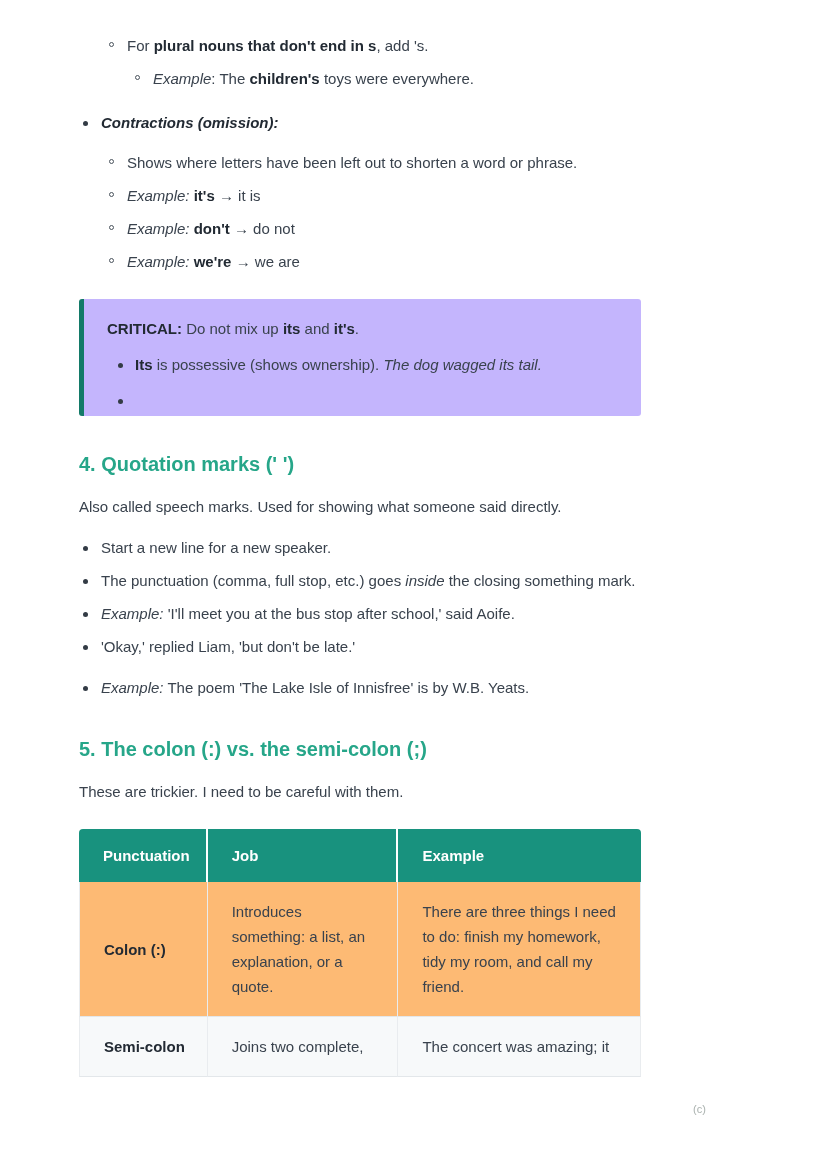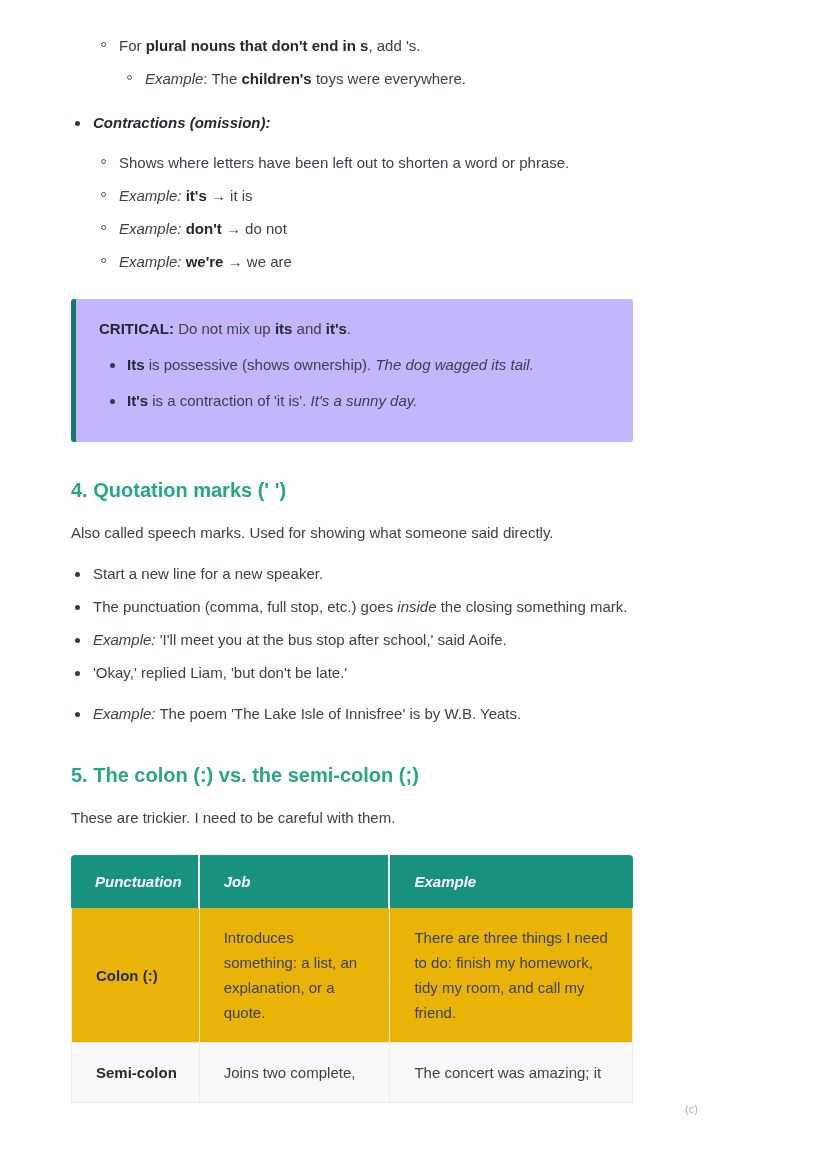--- a/index.html
+++ b/index.html
@@ -5,20 +5,21 @@
   * { box-sizing: border-box; }
   html, body { margin: 0; padding: 0; background: #ffffff; }
   .page {
     position: relative;
     width: 700px;
     height: 1171px;
     background: #ffffff;
     overflow: hidden;
     font-family: "Liberation Sans", sans-serif;
     color: #39424d;
+    margin-left: 8px;
   }
   .clip {
     position: absolute;
     top: 0; left: 0;
     width: 828px;
     height: 1132px;
     overflow: hidden;
   }
   .edge-strip {
     position: absolute;
@@ -87,26 +88,25 @@
     font-size: 15px;
     line-height: 25px;
   }
   table.ptable th {
     background: #18927e;
     color: #ffffff;
     font-weight: 700;
     text-align: left;
     padding: 14px 16px 14px 24px;
     border-right: 2px solid #ffffff;
-    font-style: italic;
   }
   table.ptable th:first-child { border-top-left-radius: 4px; }
   table.ptable th:last-child { border-right: none; border-top-right-radius: 4px; }
   table.ptable td {
-    background: #eab308;
+    background: #fdba74;
     vertical-align: middle;
     padding: 17px 20px 17px 24px;
     border-bottom: 1px solid #e3e7ea;
     border-right: 1px solid #e9ecef;
   }
   table.ptable td:first-child { border-left: 1px solid #e9ecef; font-weight: 700; color: #222a33; }
   table.ptable td:last-child { border-right: 1px solid #e9ecef; }
   table.ptable tr.alt td { background: #f7f9fa; }
   .col-punct { width: 128px; }
   .col-job { width: 191px; }
@@ -163,21 +163,20 @@
       </div>
 
       <div class="callout">
         <div><span class="b">CRITICAL:</span><span> Do not mix up </span><span class="b">its</span><span> and </span><span class="b">it's</span><span>.</span></div>
         <div class="li cli">
           <span class="marker disc"></span>
           <span><span class="b">Its</span><span> is possessive (shows ownership). </span><span class="i">The dog wagged its tail.</span></span>
         </div>
         <div class="li cli">
           <span class="marker disc"></span>
-          <span><span class="b">It's</span><span> is a contraction of 'it is'. </span><span class="i">It's a sunny day.</span></span>
         </div>
       </div>
 
       <h2 class="h">4. Quotation marks (' ')</h2>
       <p class="para">Also called speech marks. Used for showing what someone said directly.</p>
 
       <div class="blist">
         <div class="li">
           <span class="marker disc"></span>
           <span><span>Start a new line for a new speaker.</span></span>

